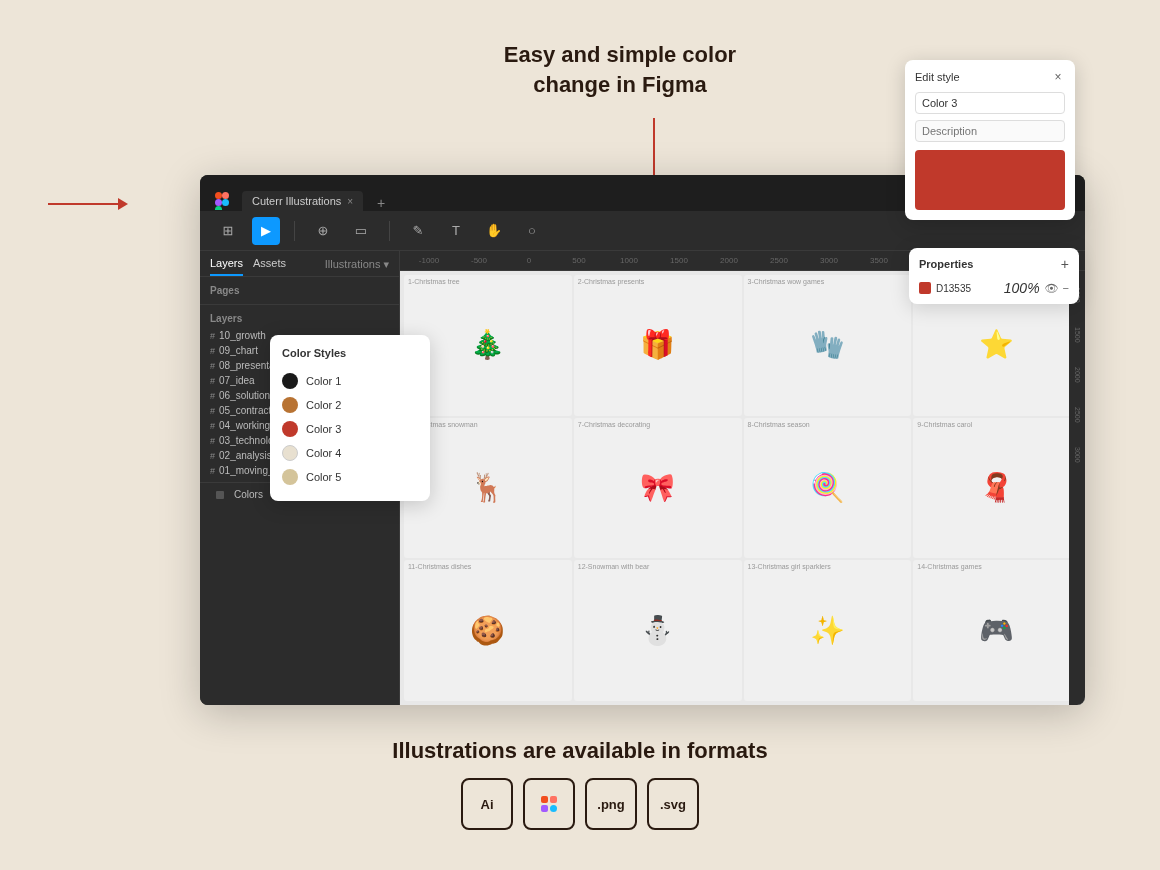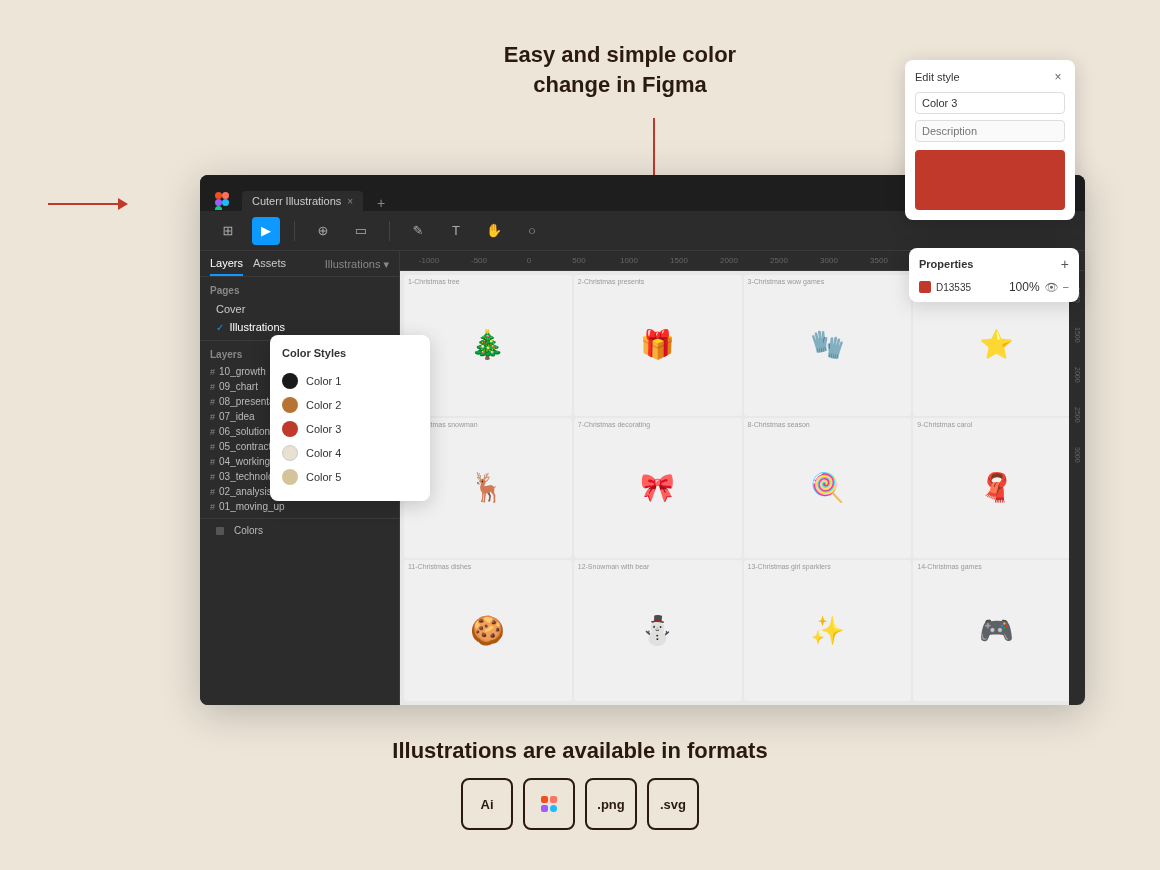--- a/index.html
+++ b/index.html
@@ -179,22 +179,23 @@
       background: #C0392B;
       border-radius: 2px;
       flex-shrink: 0;
     }
     .prop-hex {
       font-size: 10px;
       color: #333;
       flex: 1;
     }
     .prop-opacity {
-      font-size: 12px;
+      font-size: 14px;
       color: #333;
+      font-style: italic;
     }
     .prop-icons {
       display: flex;
       gap: 4px;
     }
     .prop-icon {
       font-size: 11px;
       color: #666;
       cursor: pointer;
     }
@@ -637,26 +638,20 @@
 
   <div class="figma-main">
 
     <div class="figma-left-panel">
       <div class="panel-tabs">
         <div class="panel-tab active">Layers</div>
         <div class="panel-tab">Assets</div>
         <div style="margin-left:auto; font-size:11px; color:#888; padding-bottom:5px; align-self:flex-end;">Illustrations ▾</div>
       </div>
       <div class="panel-section-label">Pages</div>
-      <div class="panel-page-list">
-        <div class="panel-page-item">Cover</div>
-        <div class="panel-page-item active">
-          <span class="check">✓</span> Illustrations
-        </div>
-      </div>
       <div class="panel-divider"></div>
       <div style="padding:4px 10px; font-size:10px; color:#888; font-weight:600;">Layers</div>
       <div class="panel-layer-item"><span class="layer-hash">#</span> 10_growth</div>
       <div class="panel-layer-item"><span class="layer-hash">#</span> 09_chart</div>
       <div class="panel-layer-item"><span class="layer-hash">#</span> 08_presentation</div>
       <div class="panel-layer-item"><span class="layer-hash">#</span> 07_idea</div>
       <div class="panel-layer-item"><span class="layer-hash">#</span> 06_solution</div>
       <div class="panel-layer-item"><span class="layer-hash">#</span> 05_contract</div>
       <div class="panel-layer-item"><span class="layer-hash">#</span> 04_working</div>
       <div class="panel-layer-item"><span class="layer-hash">#</span> 03_technology</div>

